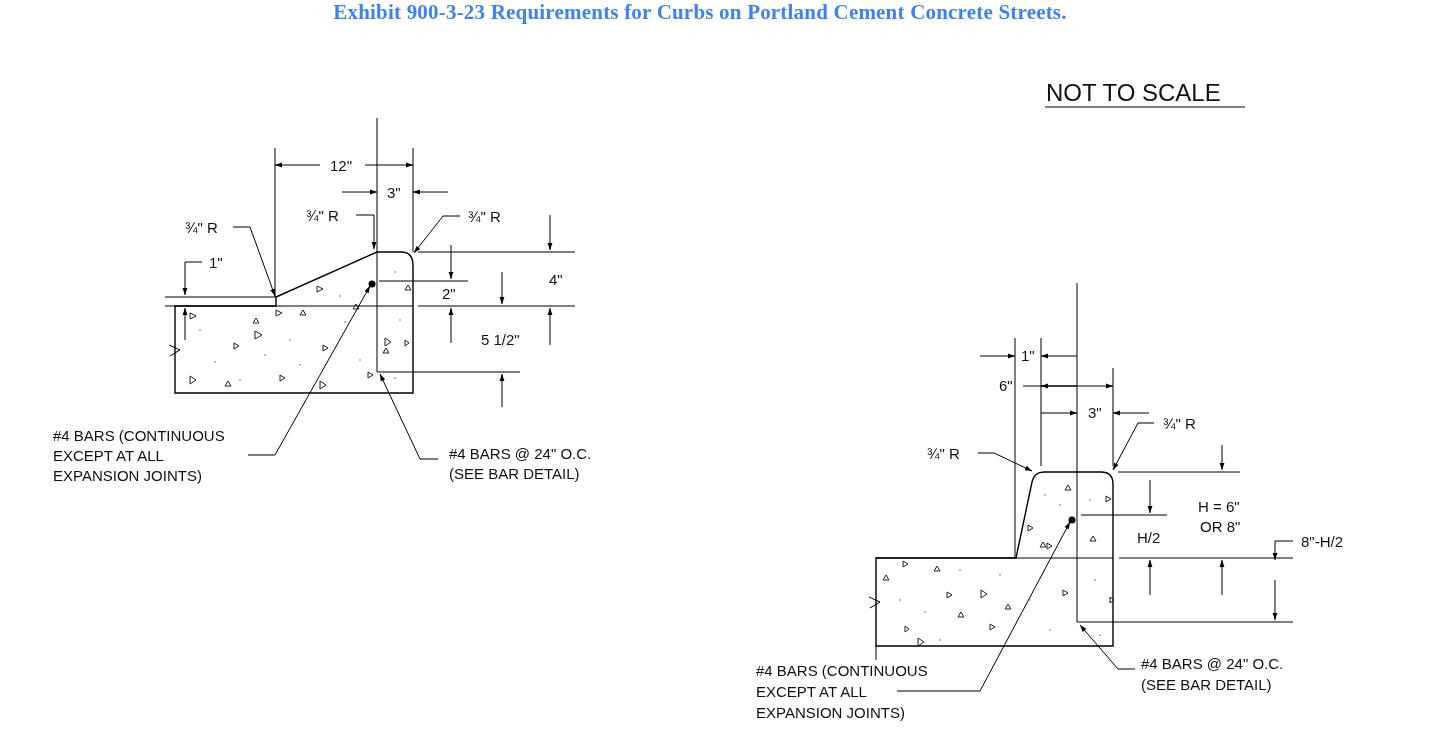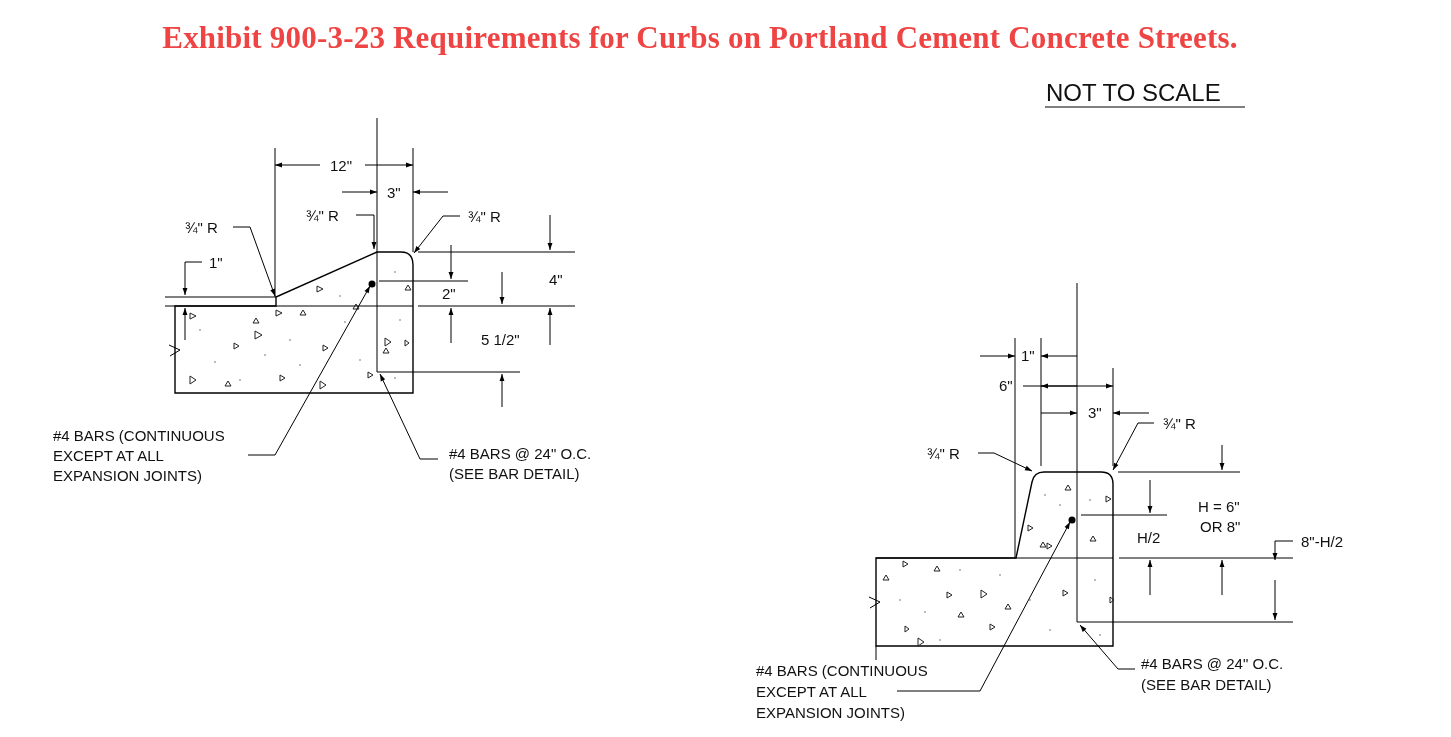--- a/index.html
+++ b/index.html
@@ -1,18 +1,18 @@
 <!DOCTYPE html>
 <html><head>
 <meta charset="utf-8">
 <style>
   html,body{margin:0;padding:0;background:#fff;}
   body{width:1451px;height:737px;position:relative;overflow:hidden;}
-  .title{position:absolute;left:0;top:20px;width:1400px;text-align:center;
-    font-family:"Liberation Serif","DejaVu Serif",serif;font-weight:bold;font-size:31px;color:#ef4444;letter-spacing:0.2px;}
+  .title{position:absolute;left:0;top:0;width:1400px;text-align:center;
+    font-family:"Liberation Serif","DejaVu Serif",serif;font-weight:bold;font-size:21px;color:#3b82f6;letter-spacing:0.2px;}
   svg{position:absolute;left:0;top:0;}
   .lbl{font-family:"Liberation Sans","DejaVu Sans",sans-serif;font-size:15px;fill:#111;}
   .dim{font-family:"Liberation Sans","DejaVu Sans",sans-serif;font-size:15px;fill:#111;}
   .nts{font-family:"Liberation Sans","DejaVu Sans",sans-serif;font-size:24px;fill:#111;}
   .thin{stroke:#000;stroke-width:1;fill:none;}
   .conc{stroke:#000;stroke-width:1.4;fill:#fff;}
   .tri{stroke:#222;stroke-width:1;fill:none;}
   .dot{fill:#666;}
 </style>
 </head>

